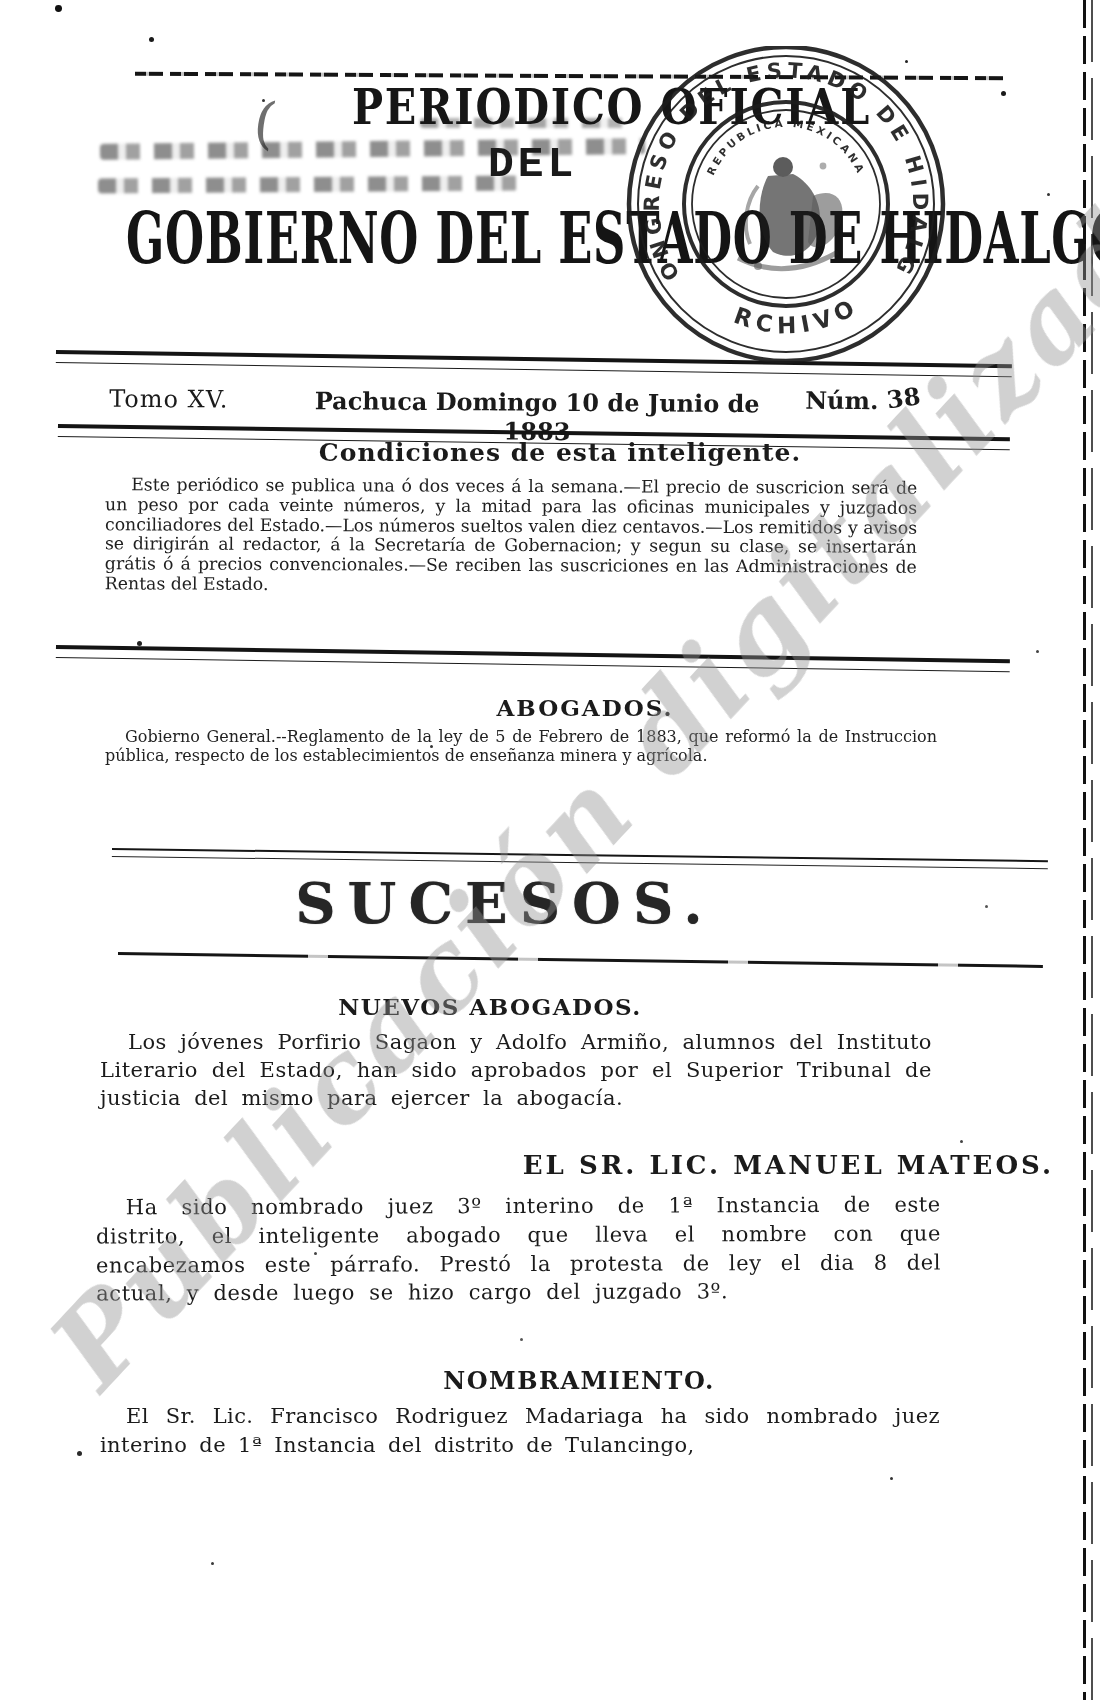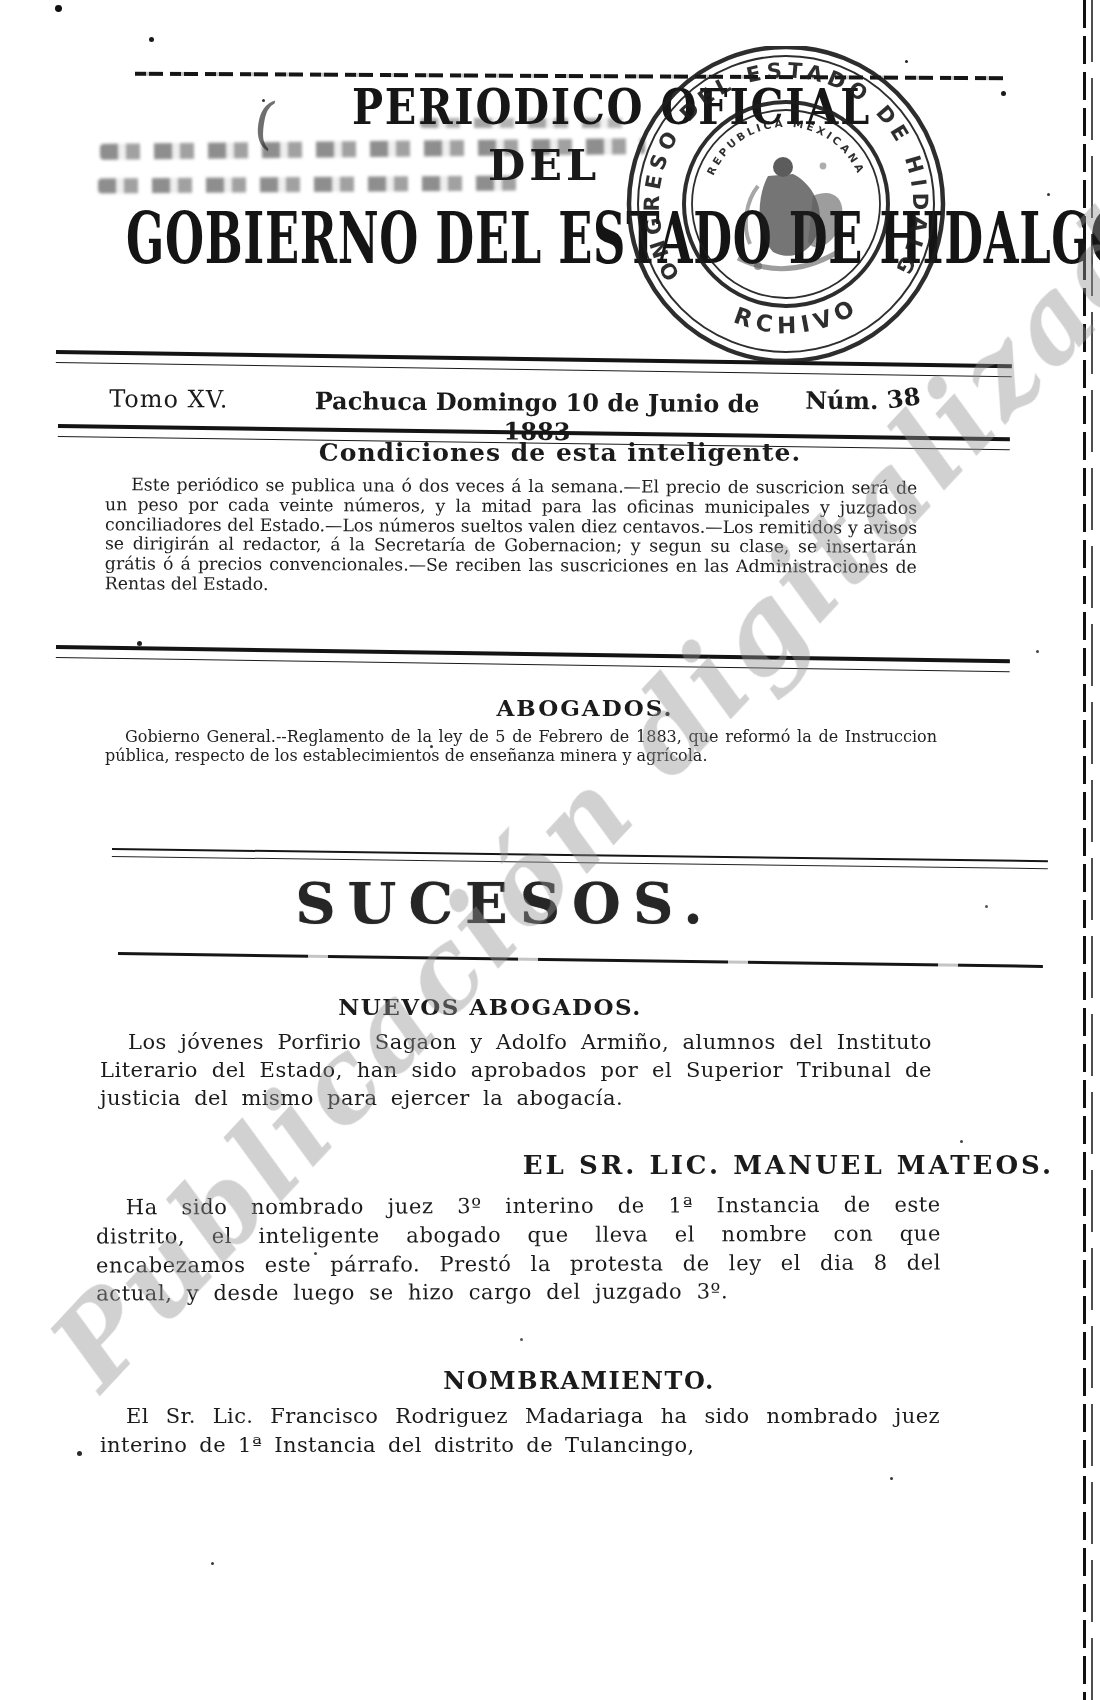--- a/index.html
+++ b/index.html
@@ -14,21 +14,21 @@
   .rule-dashed-top{
     left:135px;top:74px;width:875px;height:4px;
     background:repeating-linear-gradient(90deg,#151515 0 11px,rgba(21,21,21,.25) 11px 14px,#151515 14px 28px,transparent 28px 35px);
     transform:rotate(.3deg);
   }
   .mast-line1{
     left:352px;top:78px;font-size:47px;font-weight:bold;letter-spacing:2px;
     transform:scale(.88,1.05);transform-origin:left top;white-space:nowrap;color:#161616;
   }
   .mast-line2{
-    left:488px;top:140px;font-size:43px;font-weight:bold;letter-spacing:4px;color:#1a1a1a;
+    left:488px;top:140px;font-size:43px;font-weight:bold;letter-spacing:4px;color:#1a1a1a;font-family:Liberation Mono, monospace;
   }
   .mast-line3{
     left:126px;top:196px;font-size:64px;font-weight:bold;white-space:nowrap;color:#141414;
     transform:scale(.70,1.12);transform-origin:left top;letter-spacing:1px;
   }
   .smudge{
     background:repeating-linear-gradient(90deg,rgba(30,30,30,.50) 0 18px,rgba(30,30,30,.08) 18px 26px,rgba(30,30,30,.42) 26px 40px,transparent 40px 54px);
     filter:blur(1.6px);border-radius:4px;
   }
   .smudge1{left:100px;top:141px;width:545px;height:16px;transform:rotate(-.6deg);}

